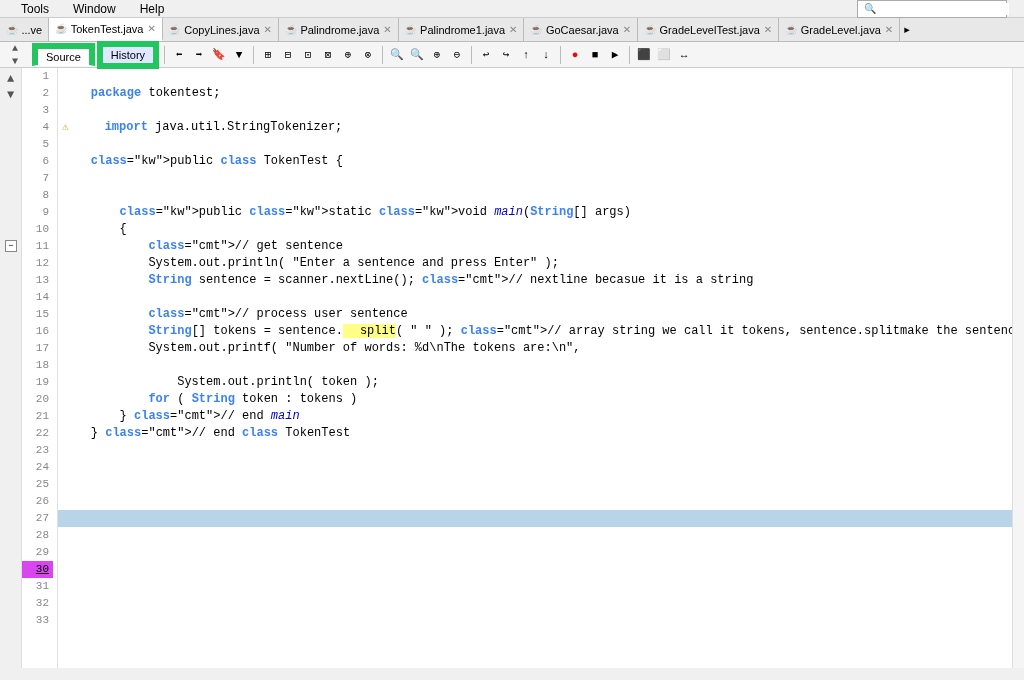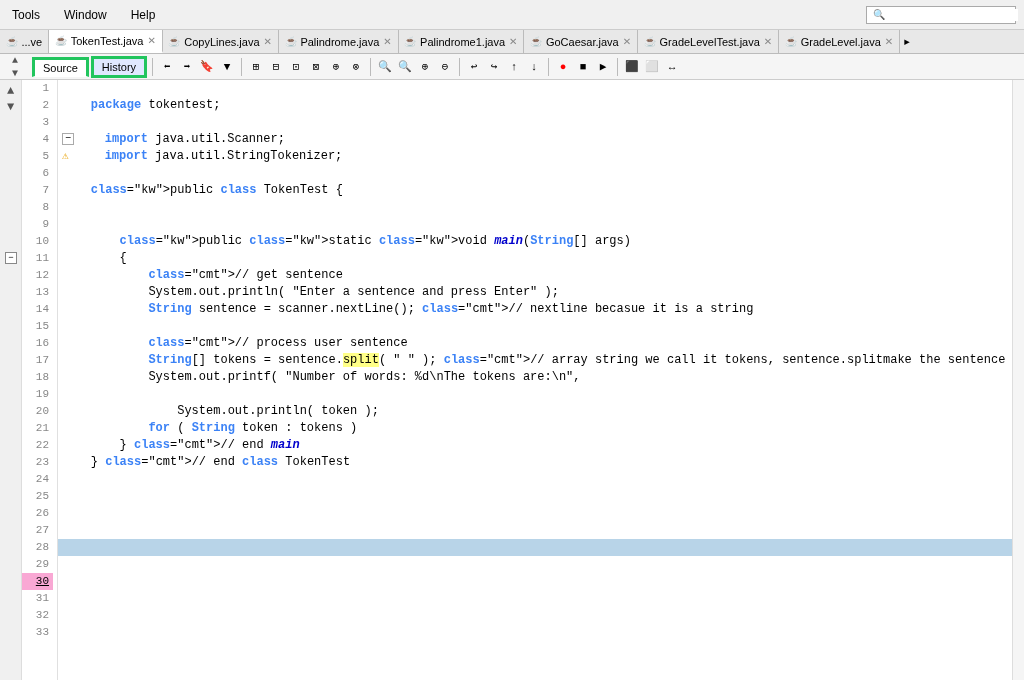--- a/index.html
+++ b/index.html
@@ -2,25 +2,25 @@
 <html><head>
   <meta charset="utf-8">
   <style>
     * { margin: 0; padding: 0; box-sizing: border-box; }
     body { font-family: 'Courier New', Courier, monospace; font-size: 12px; background: #f0f0f0; overflow: hidden; height: 680px; width: 1024px; }
 
     
     .menubar {
       background: #f0f0f0;
       border-bottom: 1px solid #ccc;
-      padding: 4px 8px;
+      padding: 4px 17px;
       display: flex;
       align-items: center;
       justify-content: space-between;
-      height: 30px;
+      height: 18px;
     }
     .menubar-left { display: flex; gap: 16px; font-size: 12px; font-family: Arial, sans-serif; }
     .menubar-item { cursor: pointer; padding: 2px 4px; }
     .menubar-right { display: flex; align-items: center; }
     .search-box {
       border: 1px solid #aaa;
       padding: 2px 6px;
       font-size: 11px;
       width: 150px;
       background: white;
@@ -66,21 +66,21 @@
       align-items: center;
       height: 26px;
       padding: 0 4px;
       gap: 2px;
     }
     .src-tab {
       padding: 2px 8px;
       font-family: Arial, sans-serif;
       font-size: 11px;
       cursor: pointer;
-      border: 3px solid #22c55e;
+      border: 6px solid #22c55e;
       background: #e0e8ff;
       color: #000;
     }
     .src-tab.active { background: white; border-bottom: 1px solid white; }
     .toolbar-sep { width: 1px; height: 18px; background: #bbb; margin: 0 3px; }
     .toolbar-btn {
       width: 18px; height: 18px;
       display: flex; align-items: center; justify-content: center;
       cursor: pointer;
       font-size: 11px;
@@ -105,21 +105,21 @@
       padding-right: 4px;
       user-select: none;
       overflow: hidden;
     }
     .line-number {
       height: 17px;
       line-height: 17px;
       padding-right: 4px;
     }
     .line-number.current {
-      background: #f9a8d4;
+      background: #d946ef;
       color: #000;
       text-decoration: underline;
     }
 
     
     .code-area {
       flex: 1;
       overflow: hidden;
       position: relative;
     }
@@ -128,22 +128,22 @@
       line-height: 17px;
       white-space: pre;
       font-size: 12px;
       font-family: 'Courier New', Courier, monospace;
       padding-left: 4px;
     }
     .code-line.highlighted { background: #b8d4e8; }
 
     
     .kw { color: #3b82f6; font-weight: bold; }
-    .method { color: #0000cc; font-weight: bold; font-style: italic; }
-    .highlight-word { background: #ffff88; }
+    .method { color: #0000cc; font-weight: normal; font-style: italic; }
+    .highlight-word { background: #ffff88; padding-left: 17px; }
 
     
     .fold-icon {
       display: inline-block;
       width: 12px; height: 12px;
       border: 1px solid #aaa;
       background: white;
       text-align: center;
       line-height: 10px;
       font-size: 10px;
@@ -303,21 +303,20 @@
       <div class="line-number current">30</div>
       <div class="line-number">31</div>
       <div class="line-number">32</div>
       <div class="line-number">33</div>
     </div>
 
   <div class="code-area" id="code-display">
   <div class="code-line"></div>
       <div class="code-line">    <span class="kw">package</span> tokentest;</div>
       <div class="code-line"></div>
-      <div class="code-line"><span class="fold-icon">−</span>    <span class="kw">import</span> java.util.Scanner;</div>
       <div class="code-line"><span style="color:#e8a000;font-size:11px;">⚠</span>     <span class="kw">import</span> java.util.StringTokenizer;</div>
       <div class="code-line"></div>
       <div class="code-line">    <span <span="" class="kw">class</span>="kw"&gt;public <span class="kw">class</span> TokenTest {</div>
       <div class="code-line"></div>
       <div class="code-line"></div>
       <div class="code-line">        <span <span="" class="kw">class</span>="kw"&gt;public <span <span="" class="kw">class</span>="kw"&gt;static <span <span="" class="kw">class</span>="kw"&gt;void <span class="method">main</span>(<span class="kw">String</span>[] args)</div>
       <div class="code-line">        {</div>
       <div class="code-line">            <span <span="" class="kw">class</span>="cmt"&gt;// get sentence</div>
       <div class="code-line">            System.out.println( "Enter a sentence and press Enter" );</div>
       <div class="code-line">            <span class="kw">String</span> sentence = scanner.nextLine(); <span <span="" class="kw">class</span>="cmt"&gt;// nextline becasue it is a string</div>

